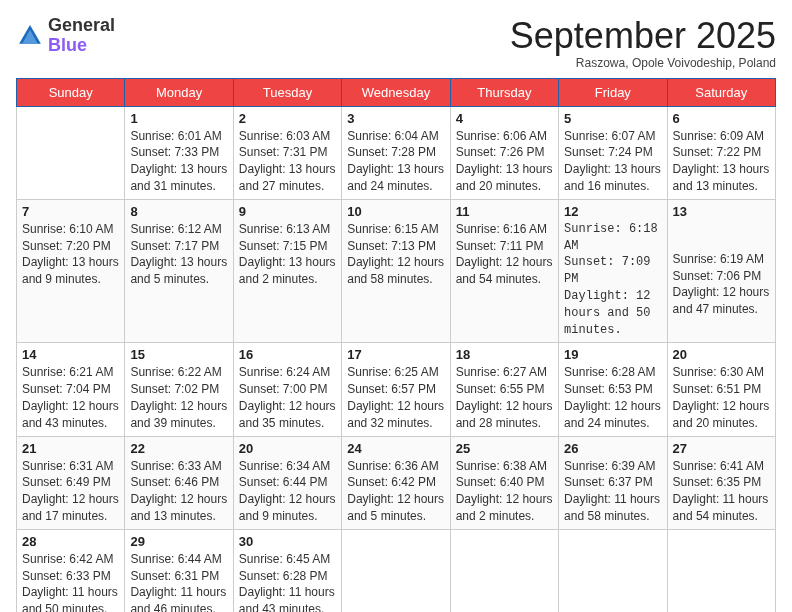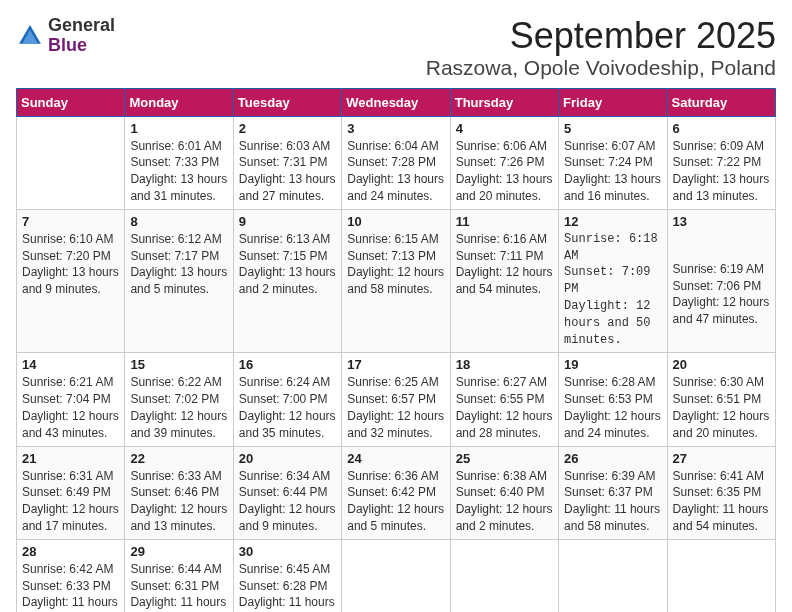--- a/index.html
+++ b/index.html
@@ -21,50 +21,50 @@
       display: flex;
       align-items: center;
       gap: 4px;
     }
     .logo-text {
       font-size: 18px;
       font-weight: bold;
       line-height: 1.1;
     }
     .logo-general { color: #333; }
-    .logo-blue { color: #701a75; }
+    .logo-blue { color: #8b5cf6; }
     .logo-icon {
       width: 28px;
       height: 28px;
     }
     .title-block {
       text-align: right;
     }
     .month-title {
       font-size: 36px;
       font-weight: normal;
       color: #222;
       line-height: 1.1;
     }
     .subtitle {
-      font-size: 21px;
+      font-size: 12px;
       color: #444;
     }
     .calendar {
       width: 100%;
       border-collapse: collapse;
       border: 1px solid #ccc;
     }
     .calendar th {
-      background: #be185d;
+      background: #ef4444;
       color: #fff;
       font-size: 13px;
-      font-weight: bold;
+      font-weight: normal;
       padding: 6px 4px;
-      text-align: left;
+      text-align: center;
       border: 1px solid #2060aa;
     }
     .calendar td {
       border: 1px solid #ccc;
       vertical-align: top;
       padding: 4px 5px;
       width: 108px;
       min-height: 80px;
     }
     .day-number {

